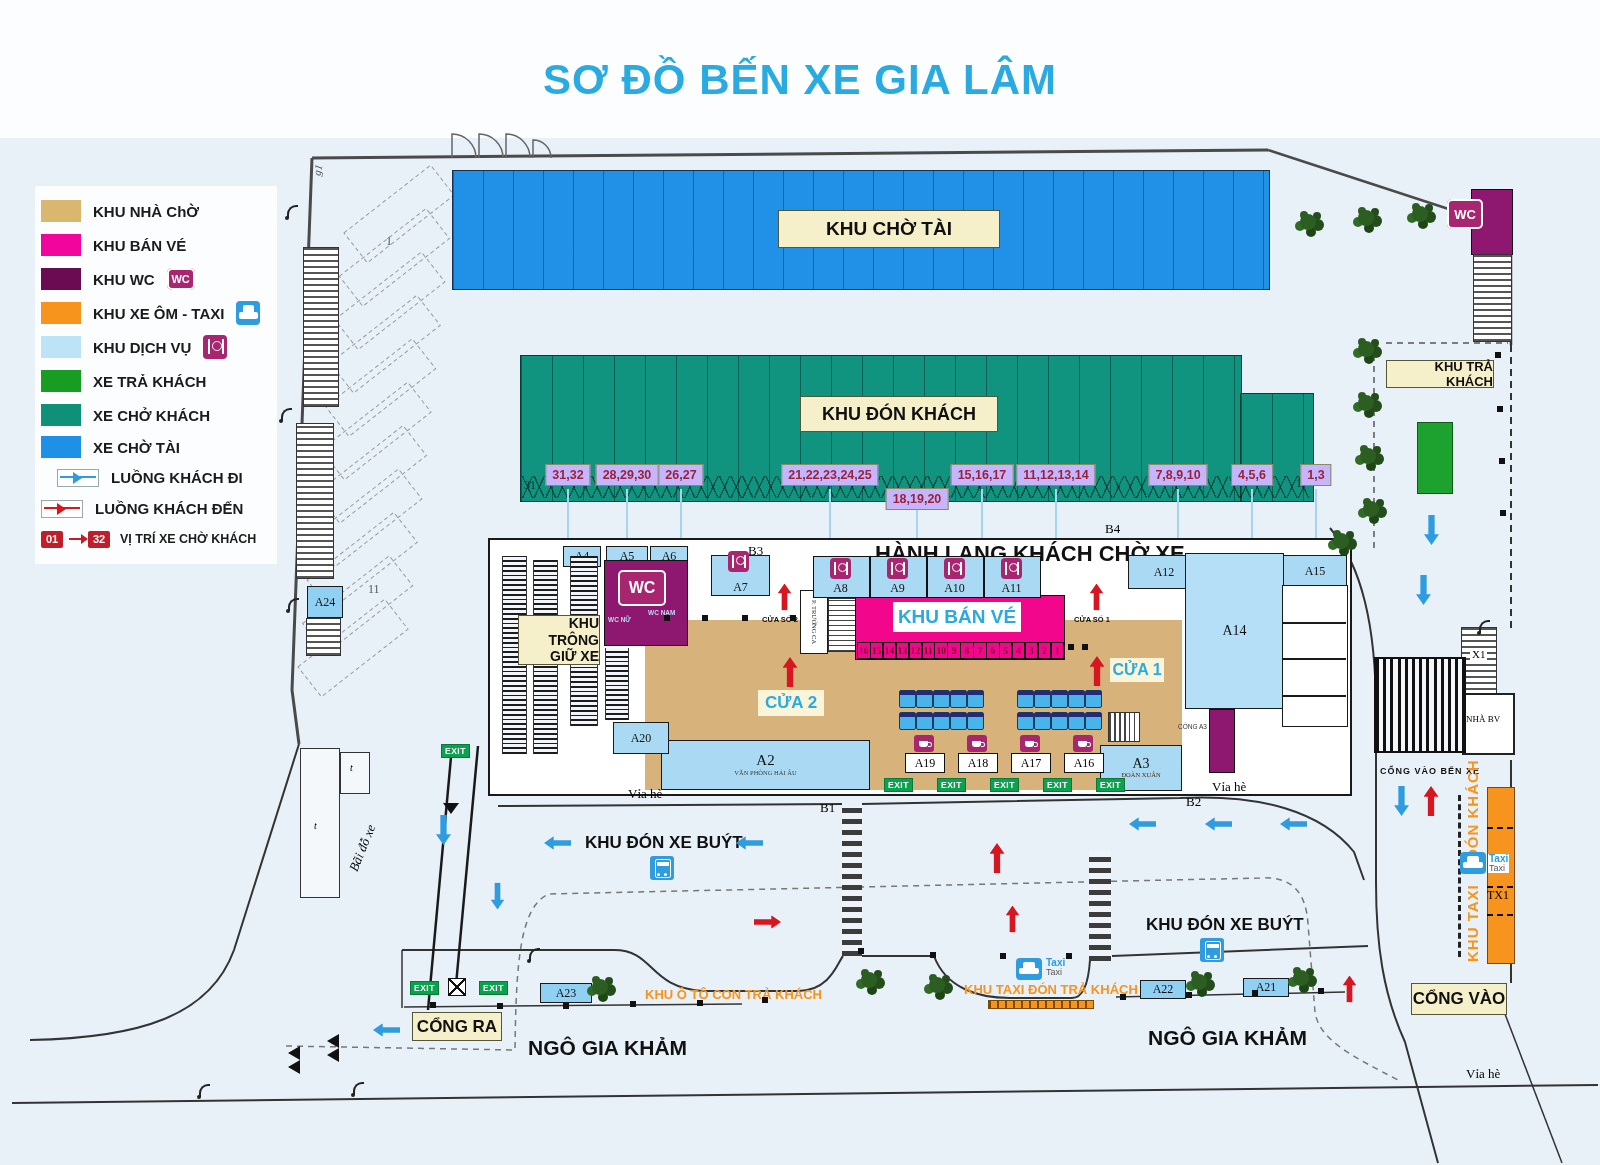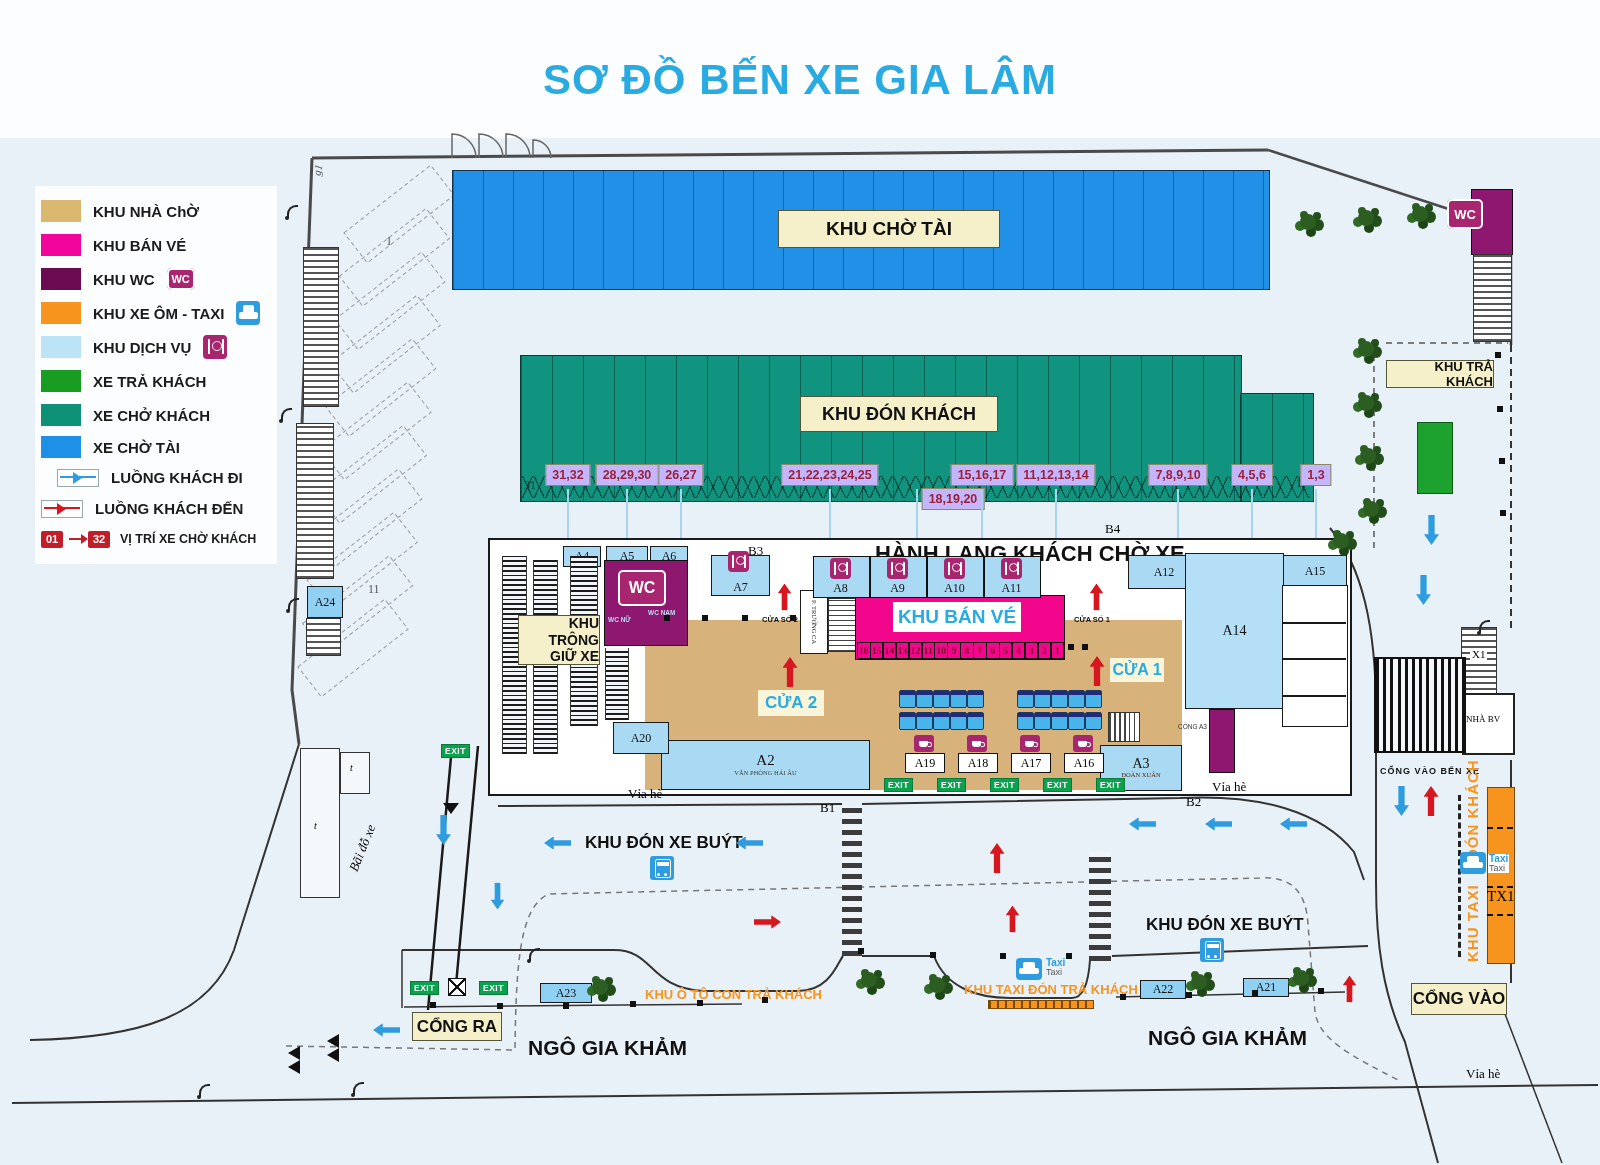--- a/index.html
+++ b/index.html
@@ -360,21 +360,21 @@
   <div class="abs" style="left:1462px;top:693px;width:49px;height:58px;background:#fff;border:2px solid #222;"></div>
   <div class="abs ser" style="left:1466px;top:714px;font-size:9px;">NHÀ BV</div>
   <div class="fence" style="left:1374px;top:657px;width:88px;height:92px;"></div>
   <div class="blk" style="left:1380px;top:766px;font-size:9px;letter-spacing:1px;">CỔNG VÀO BẾN XE</div>
   <div class="abs vtxt" style="left:1464px;top:756px;height:104px;font-size:15px;">ĐÓN KHÁCH</div>
   <div class="abs vtxt" style="left:1464px;top:878px;height:84px;font-size:15px;">KHU TAXI</div>
   <div class="abs" style="left:1487px;top:787px;width:26px;height:175px;background:#f7941d;border:1.2px solid #7a4a00;"></div>
   <div class="odash" style="left:1487px;top:827px;"></div>
   <div class="odash" style="left:1487px;top:886px;"></div>
   <div class="odash" style="left:1487px;top:914px;"></div>
-  <div class="abs ser" style="left:1487px;top:888px;font-size:15px;">TX1</div>
+  <div class="abs ser" style="left:1487px;top:888px;font-size:12px;">TX1</div>
   <div class="dashv" style="left:1458px;top:795px;height:162px;"></div>
   <div class="b-taxi" style="left:1460px;top:852px;width:26px;height:22px;">
       <i class="tr"></i>
       <i class="tb"></i>
     </div>
   <div class="abs" style="left:1488px;top:854px;line-height:1;background:#fff;padding:0 1px;">
       <div style="color:#2f9cdf;font-weight:bold;font-size:10px;">Taxi</div>
       <div style="color:#555;font-size:9px;">Taxi</div>
     </div>
   <div class="cream" style="left:1411px;top:983px;width:94px;height:30px;font-size:17px;">
@@ -384,21 +384,21 @@
   <div class="abs" id="dyn" style="left:0;top:0;width:0;height:0;">
       <div class="conn" style="position: absolute; left: 567px; top: 489px; height: 49px;"></div>
       <div class="bay" style="position: absolute; left: 568px; top: 464px;">31,32</div>
       <div class="conn" style="position: absolute; left: 626px; top: 489px; height: 49px;"></div>
       <div class="bay" style="position: absolute; left: 627px; top: 464px;">28,29,30</div>
       <div class="conn" style="position: absolute; left: 680px; top: 489px; height: 49px;"></div>
       <div class="bay" style="position: absolute; left: 681px; top: 464px;">26,27</div>
       <div class="conn" style="position: absolute; left: 829px; top: 489px; height: 49px;"></div>
       <div class="bay" style="position: absolute; left: 830px; top: 464px;">21,22,23,24,25</div>
       <div class="conn" style="position: absolute; left: 916px; top: 489px; height: 49px;"></div>
-      <div class="bay" style="position: absolute; left: 917px; top: 488px; margin-left: 36px;">18,19,20</div>
+      <div class="bay" style="position: absolute; left: 917px; top: 488px;">18,19,20</div>
       <div class="conn" style="position: absolute; left: 981px; top: 489px; height: 49px;"></div>
       <div class="bay" style="position: absolute; left: 982px; top: 464px;">15,16,17</div>
       <div class="conn" style="position: absolute; left: 1055px; top: 489px; height: 49px;"></div>
       <div class="bay" style="position: absolute; left: 1056px; top: 464px;">11,12,13,14</div>
       <div class="conn" style="position: absolute; left: 1177px; top: 489px; height: 49px;"></div>
       <div class="bay" style="position: absolute; left: 1178px; top: 464px;">7,8,9,10</div>
       <div class="conn" style="position: absolute; left: 1251px; top: 489px; height: 49px;"></div>
       <div class="bay" style="position: absolute; left: 1252px; top: 464px;">4,5,6</div>
       <div class="conn" style="position: absolute; left: 1315px; top: 489px; height: 49px;"></div>
       <div class="bay" style="position: absolute; left: 1316px; top: 464px;">1,3</div>

